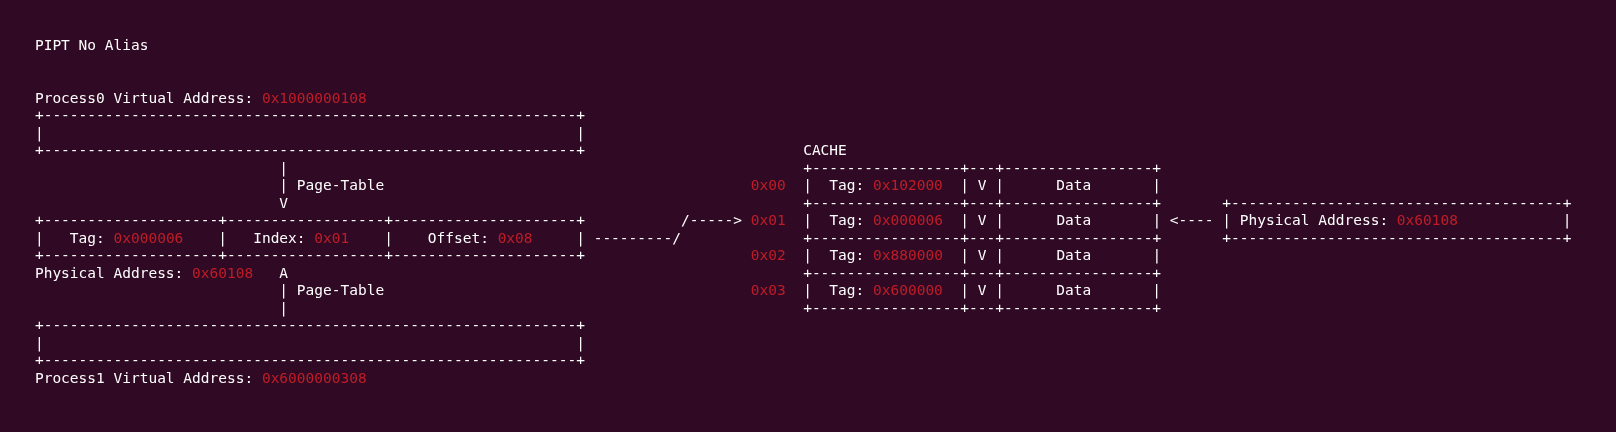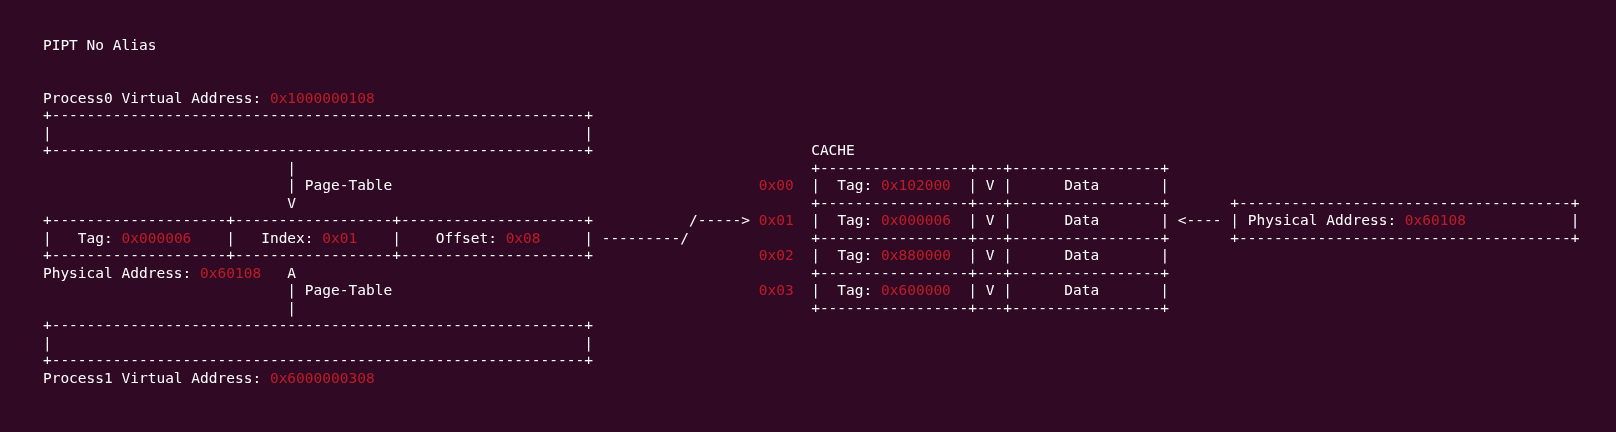--- a/index.html
+++ b/index.html
@@ -7,21 +7,21 @@
     padding: 0;
     background: #300a24;
     width: 1616px;
     height: 432px;
     overflow: hidden;
   }
   #terminal {
     box-sizing: border-box;
     width: 1616px;
     height: 432px;
-    padding: 2px 0 0 8px;
+    padding: 2px 0 0 0;
     margin: 0;
     font-family: "DejaVu Sans Mono", "Liberation Mono", monospace;
     font-size: 14.5px;
     line-height: 17.5px;
     letter-spacing: 0;
     color: #ffffff;
     white-space: pre;
   }
   .line { height: 17.5px; white-space: pre; }
   .red { color: #c01c28; }

